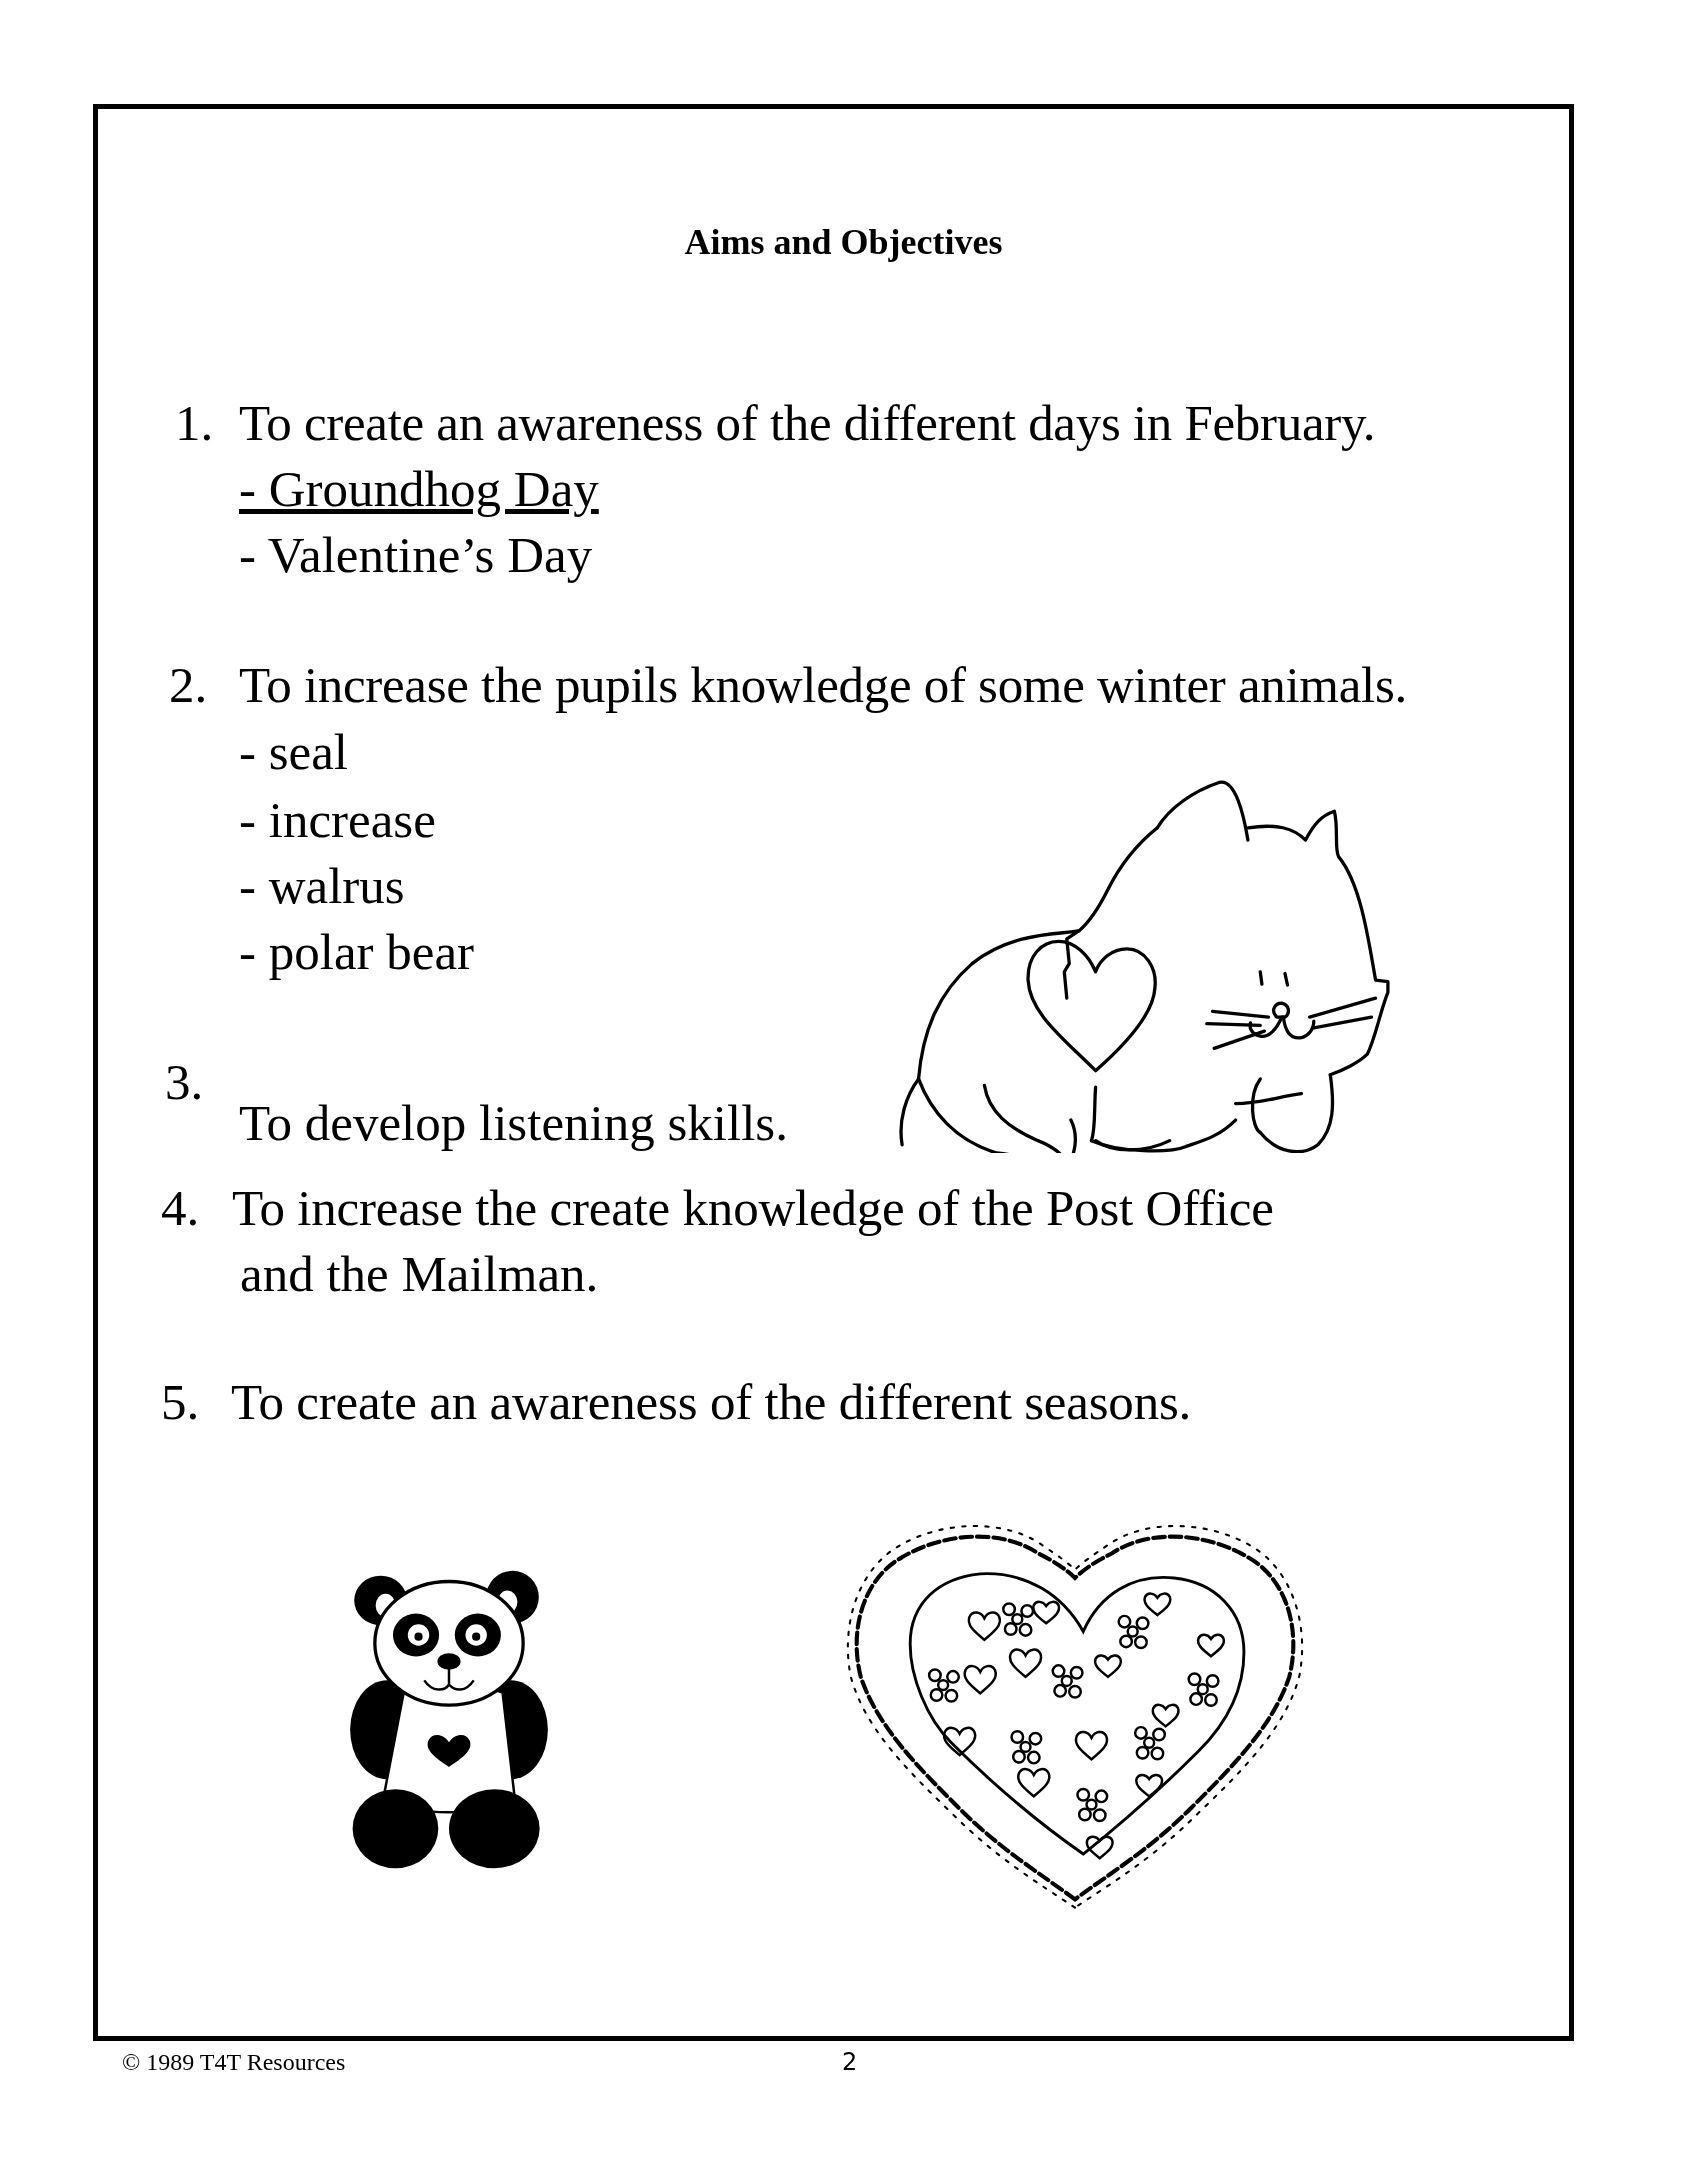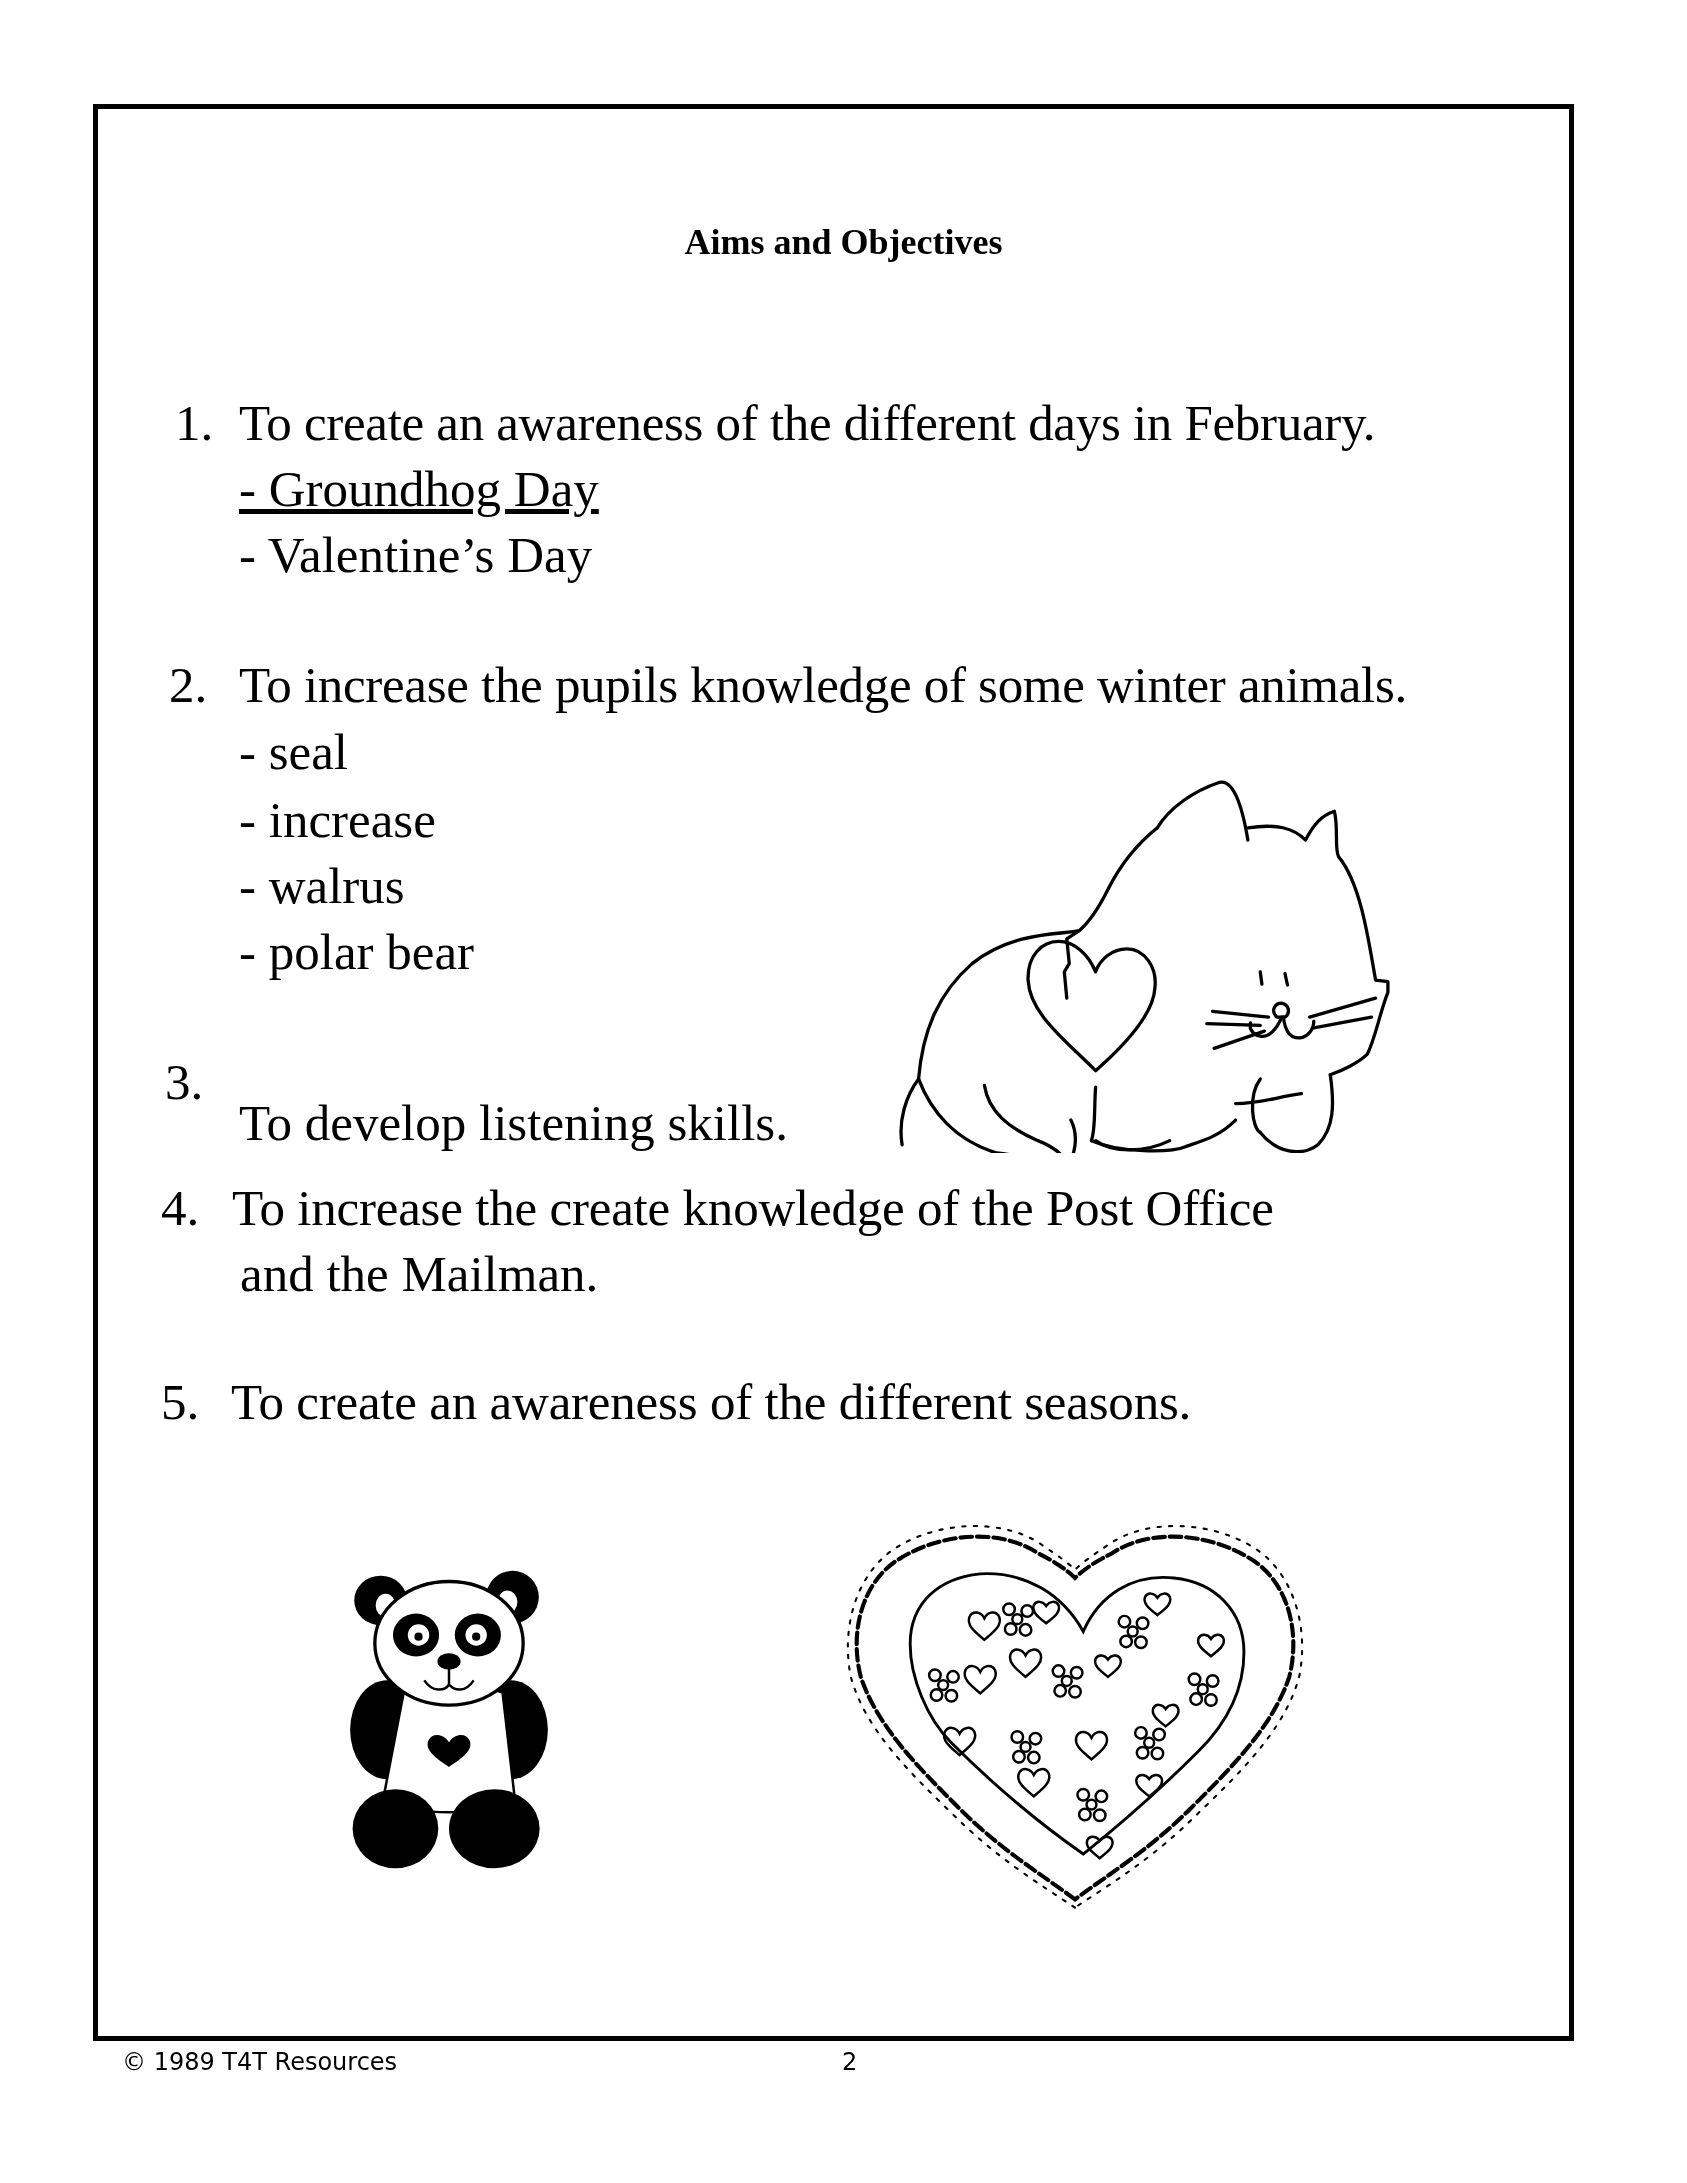--- a/index.html
+++ b/index.html
@@ -160,15 +160,15 @@
       <circle cx="372" cy="292" r="7"></circle>
       <circle cx="390" cy="293" r="7"></circle>
     <circle cx="310" cy="355" r="6"></circle>
       <circle cx="300" cy="343" r="7"></circle>
       <circle cx="322" cy="345" r="7"></circle>
       <circle cx="302" cy="367" r="7"></circle>
       <circle cx="320" cy="368" r="7"></circle>
   </g>
 </svg>
 
-<div class="footer" style="left:122px; top:2050px;">© 1989 T4T Resources</div>
+<div class="footer" style="left:122px; top:2050px;font-family:Liberation Serif, serif;">© 1989 T4T Resources</div>
 <div class="footer" style="left:842px; top:2050px;">2</div>
 
 
 </body></html>

